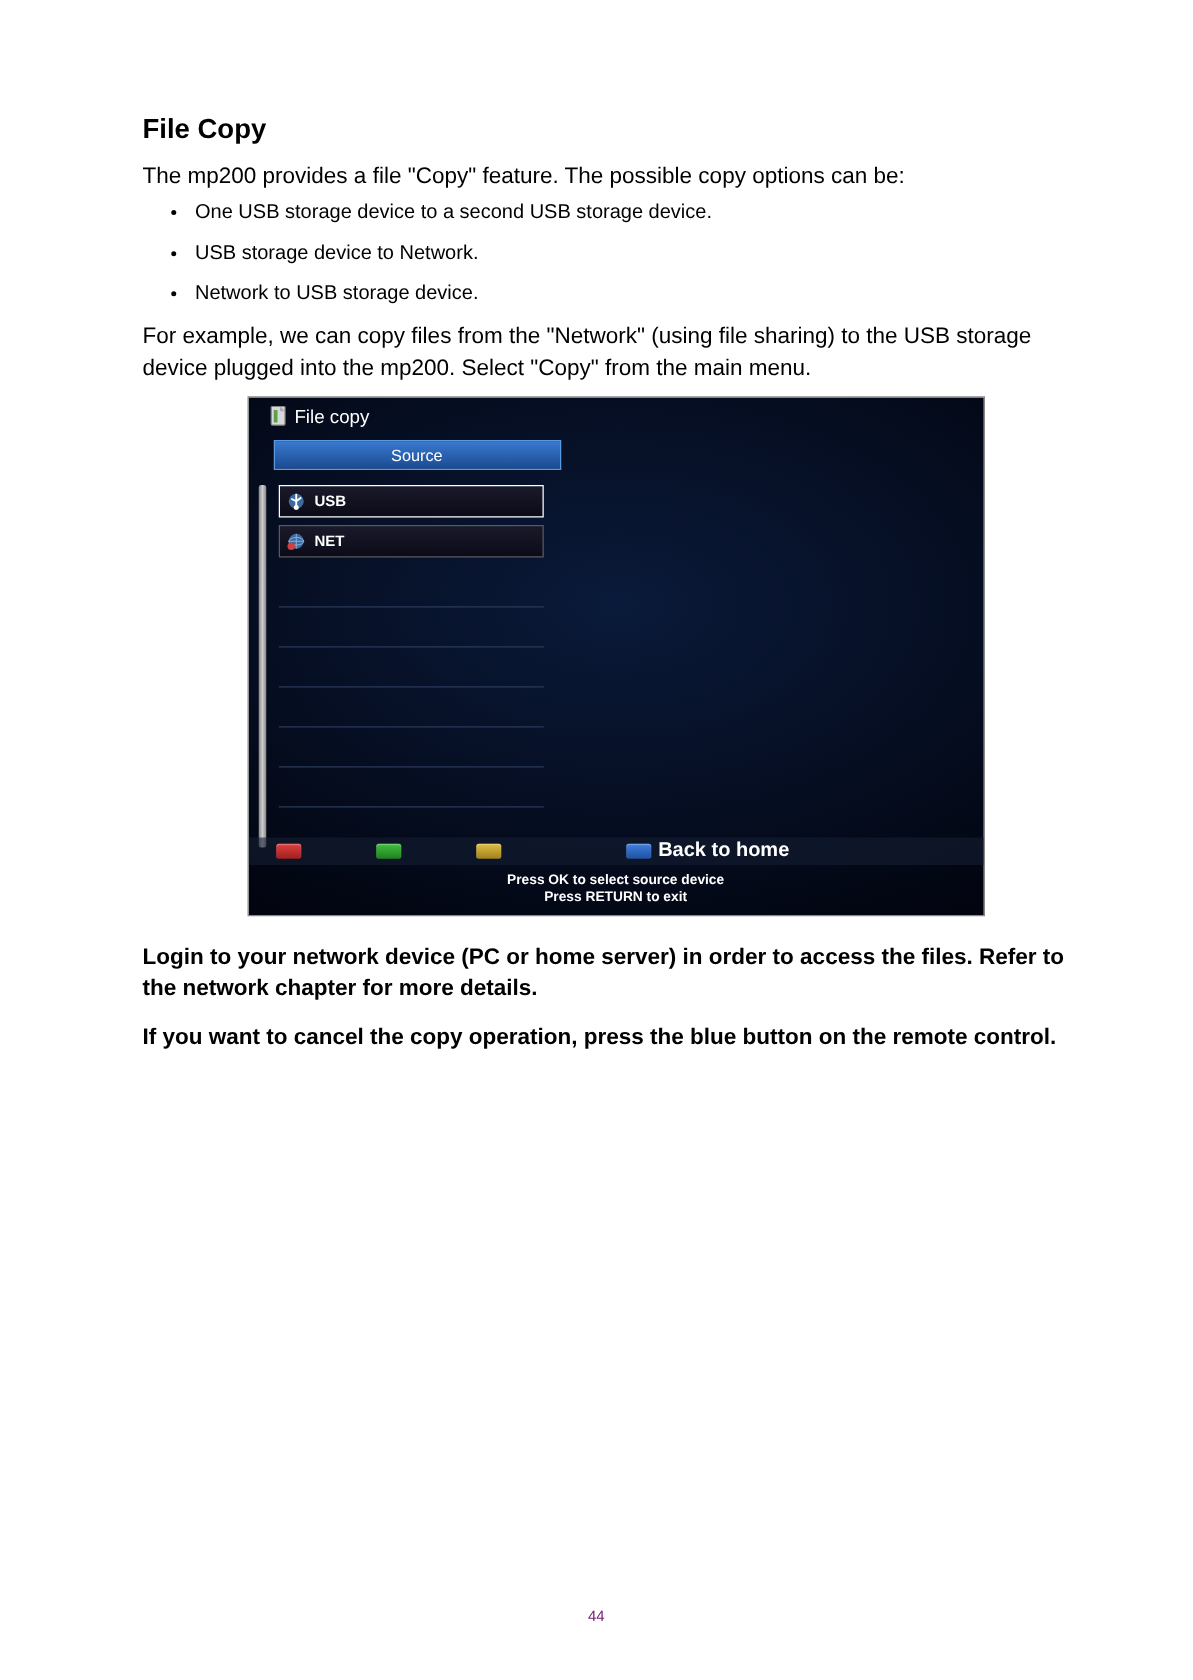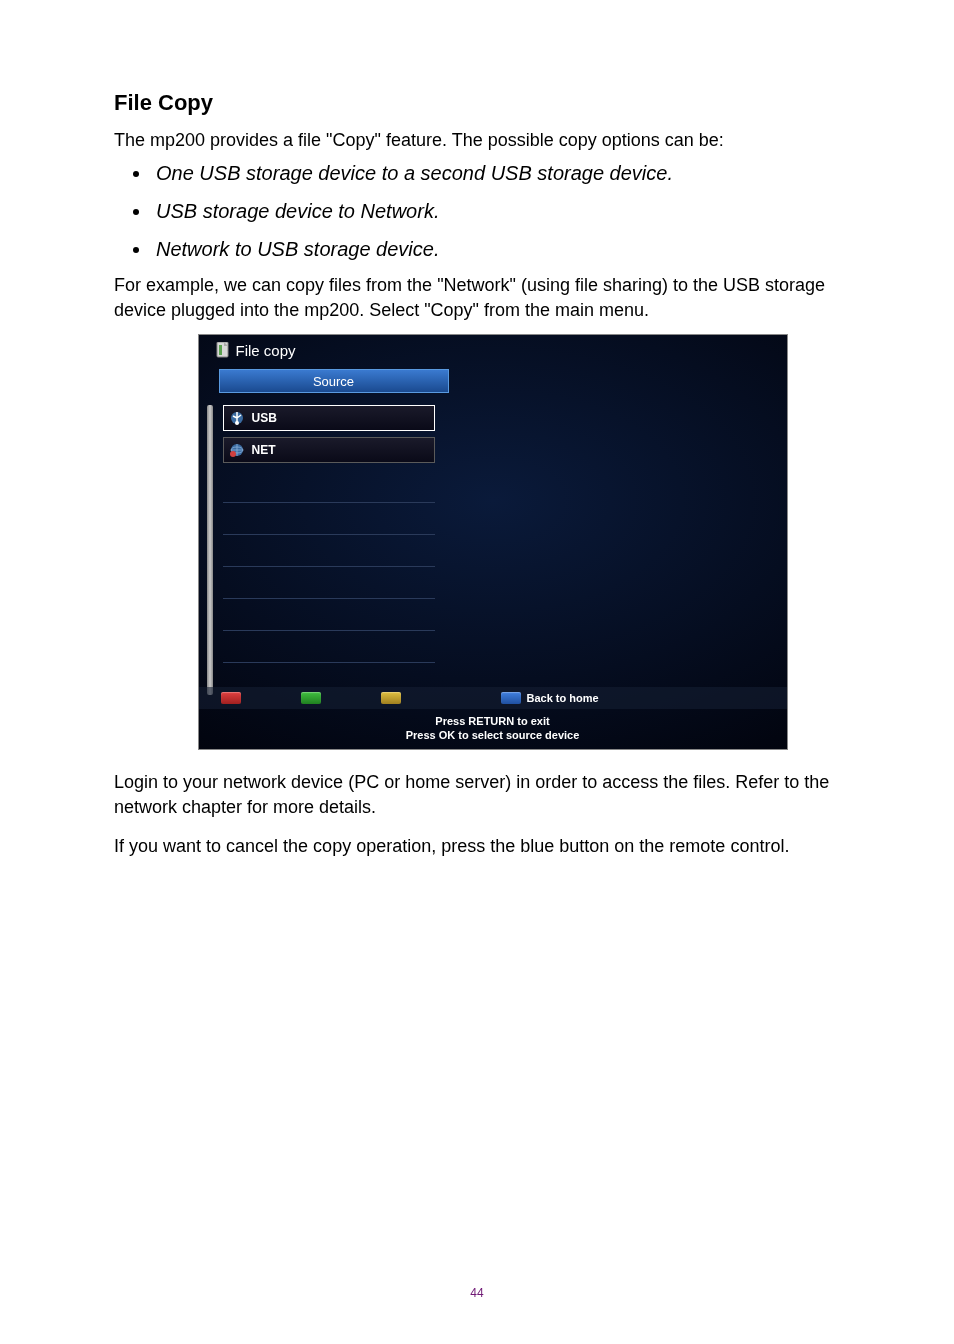--- a/index.html
+++ b/index.html
@@ -21,23 +21,22 @@
   }
   .intro {
     font-size: 18px;
     line-height: 1.4;
     margin-bottom: 6px;
     margin-top: 12px;
   }
   ul.options {
     list-style: disc;
     padding-left: 38px;
-    font-size: 20px;
-    line-height: 1.4;
-    font-style: italic;
+    font-size: 16px;
+    line-height: 1.4;
   }
   ul.options li {
     margin-bottom: 10px;
     padding-left: 4px;
   }
   .example {
     font-size: 18px;
     line-height: 1.4;
     margin-top: 4px;
     margin-bottom: 10px;
@@ -143,39 +142,40 @@
   .chip-blue { background: linear-gradient(#4080e0, #2050a0); }
   .legend-blue-group {
     display: flex;
     align-items: center;
     gap: 6px;
     margin-left: 40px;
   }
   .legend-blue-label {
     color: #fff;
     font-family: Arial, sans-serif;
-    font-size: 11px;
+    font-size: 16px;
     font-weight: bold;
   }
   .instructions {
     position: absolute;
     bottom: 6px;
     left: 0;
     right: 0;
     text-align: center;
     color: #fff;
     font-family: Arial, sans-serif;
     font-size: 11px;
     font-weight: bold;
     line-height: 1.3;
   }
   .post {
     font-size: 18px;
     line-height: 1.4;
     margin-top: 14px;
+    font-weight: bold;
   }
   .page-number {
     position: absolute;
     bottom: 44px;
     left: 0;
     right: 0;
     text-align: center;
     font-size: 12px;
     color: #701a75;
   }
@@ -240,22 +240,22 @@
       <div class="legend-chip chip-red"></div>
       <div class="legend-chip chip-green"></div>
       <div class="legend-chip chip-yellow"></div>
       <div class="legend-blue-group">
         <div class="legend-chip chip-blue"></div>
         <span class="legend-blue-label">Back to home</span>
       </div>
     </div>
 
     <div class="instructions">
+      <div>Press OK to select source device</div>
       <div>Press RETURN to exit</div>
-      <div>Press OK to select source device</div>
     </div>
   </div>
 
   <p class="post">Login to your network device (PC or home server) in order to access the files. Refer to the network chapter for more details.</p>
   <p class="post">If you want to cancel the copy operation, press the blue button on the remote control.</p>
 </div>
 
 <div class="page-number">44</div>
 
 </body></html>

